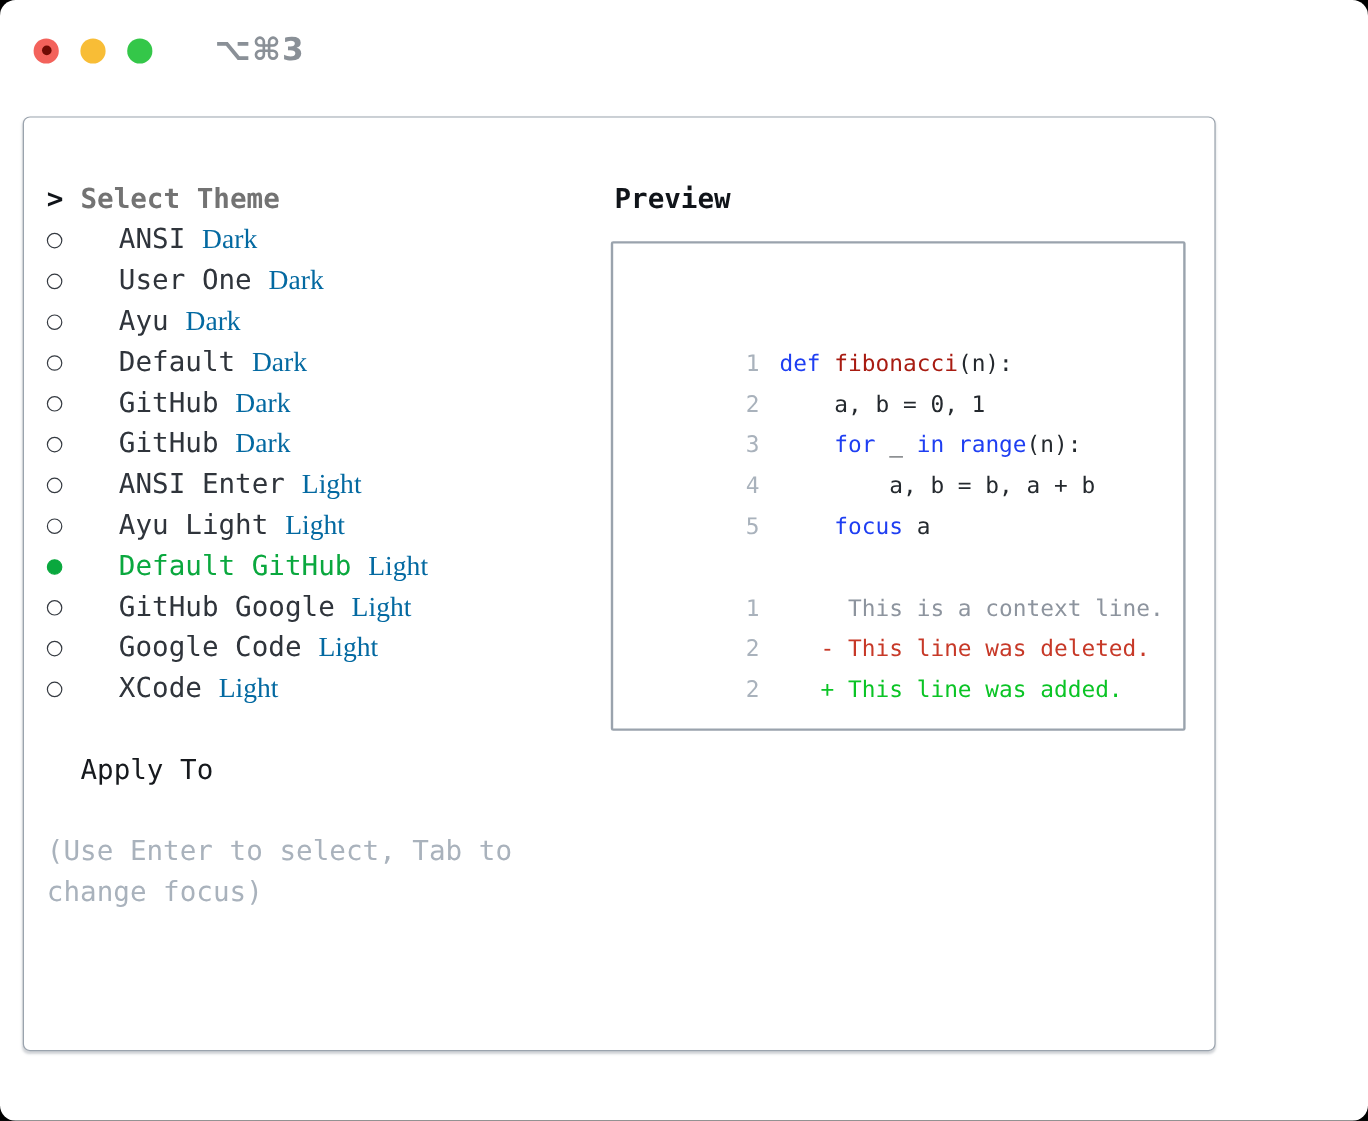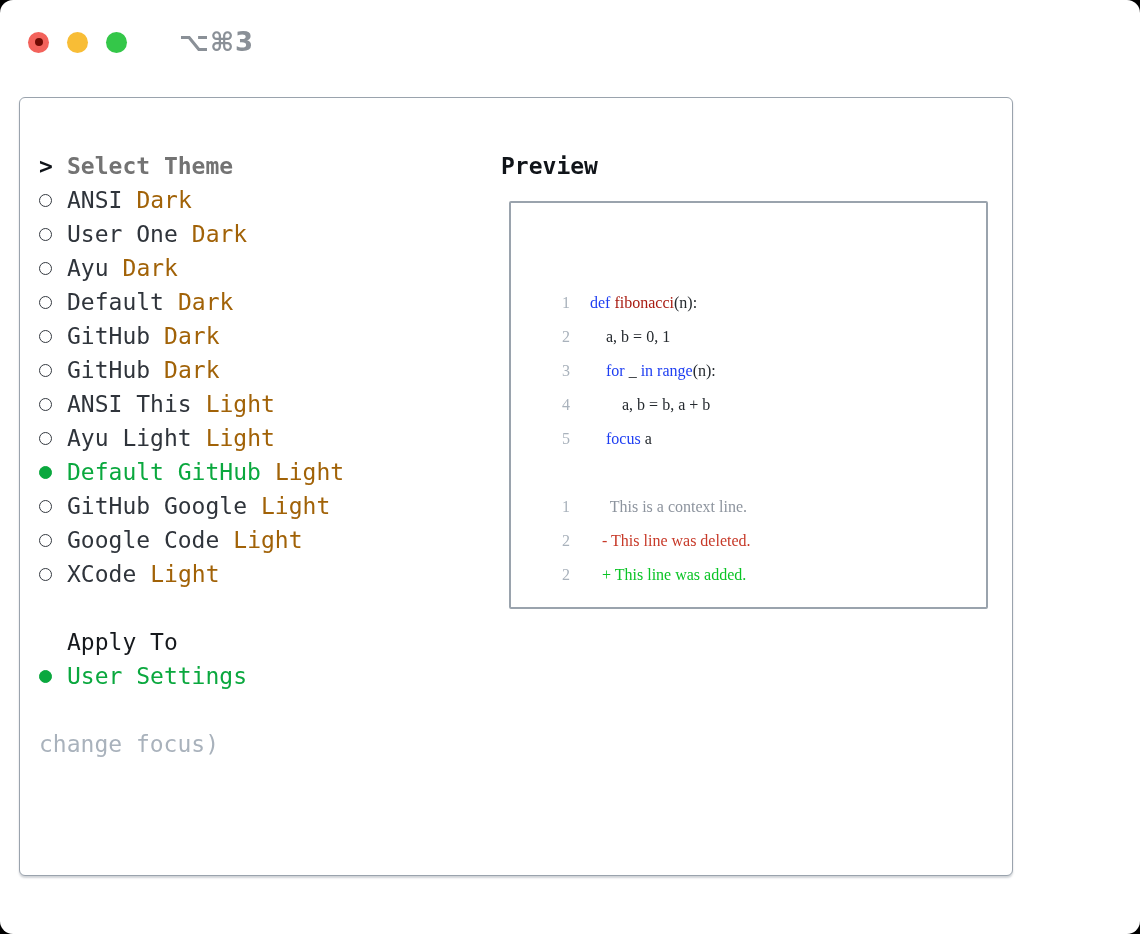--- a/index.html
+++ b/index.html
@@ -33,35 +33,35 @@
     background:#fff;box-shadow:0 2px 2px rgba(120,130,140,.35);
   }
   
   .left-col{position:absolute;left:19px;top:51px;width:450px;font-size:23px;color:#2f343b;}
   .row{height:34px;display:flex;align-items:center;white-space:pre;}
   .mcol{width:28px;flex:0 0 28px;display:flex;align-items:center;}
   .cursor{font-weight:bold;color:#101419;}
   .radio{width:13px;height:13px;border:1.6px solid #353a41;border-radius:50%;box-sizing:border-box;}
   .radio.sel{background:#0aa83e;border-color:#0aa83e;}
   .bold{font-weight:bold;color:#737373;}
-  .badge{color:#a16207;margin-left:14px;}
-  .item .name{color:#2f343b;}
+  .badge{color:#0369a1;margin-left:14px;font-family:Liberation Serif, serif;}
+  .item .name{color:#2f343b;margin-left:32px;}
   .item.sel .name{color:#0aa83e;}
   .apply-label{color:#16191d;}
   .hint-row{height:34px;line-height:34px;color:#a9b2bc;white-space:pre;}
   .spacer{height:34px;}
   
-  .preview-title{position:absolute;left:481px;top:51px;height:34px;line-height:34px;
+  .preview-title{position:absolute;left:492px;top:51px;height:34px;line-height:34px;
     font-size:23px;font-weight:bold;color:#101419;}
   .preview-box{
     position:absolute;left:489px;top:103px;width:479px;height:408px;
     border:2px solid #9aa3ad;border-radius:2px;box-sizing:border-box;
     padding:49px 0 0 19px;overflow:hidden;background:#fff;
   }
-  .crow{height:34px;line-height:34px;font-size:16px;white-space:pre;color:#24292e;font-family:Liberation Serif, serif;}
+  .crow{height:34px;line-height:34px;font-size:19px;white-space:pre;color:#24292e;}
   .ln{display:inline-block;width:28px;color:#a9b2bc;}
   .tk-kw{color:#1e3ef2;}
   .tk-fn{color:#a81b11;}
   .tk-pl{color:#24292e;}
   .d-ctx{color:#8d949e;}
   .d-del{color:#c73928;}
   .d-add{color:#0ac425;}
 </style>
 </head>
 <body>
@@ -117,21 +117,21 @@
       </div>
 
       <div class="row item">
         <span class="mcol"><span class="radio"></span></span>
         <span class="name">GitHub</span>
         <span class="badge">Dark</span>
       </div>
 
       <div class="row item">
         <span class="mcol"><span class="radio"></span></span>
-        <span class="name">ANSI This</span>
+        <span class="name">ANSI Enter</span>
         <span class="badge">Light</span>
       </div>
 
       <div class="row item">
         <span class="mcol"><span class="radio"></span></span>
         <span class="name">Ayu Light</span>
         <span class="badge">Light</span>
       </div>
 
       <div class="row item sel">
@@ -158,28 +158,25 @@
         <span class="badge">Light</span>
       </div>
 
       <div class="spacer"></div>
 
       <div class="row">
         <span class="mcol"></span>
         <span class="apply-label">Apply To</span>
       </div>
 
-      <div class="row item sel">
-        <span class="mcol"><span class="radio sel"></span></span>
-        <span class="name">User Settings</span>
-      </div>
 
 
       <div class="spacer"></div>
 
+      <div class="hint-row">(Use Enter to select, Tab to</div>
       <div class="hint-row">change focus)</div>
 
     </div>
 
     <div class="preview-title">Preview</div>
 
     <div class="preview-box">
 
       <div class="crow">
         <span class="ln">1</span><span class="tk-kw">def</span><span class="tk-pl"> </span><span class="tk-fn">fibonacci</span><span class="tk-pl">(n):</span>

